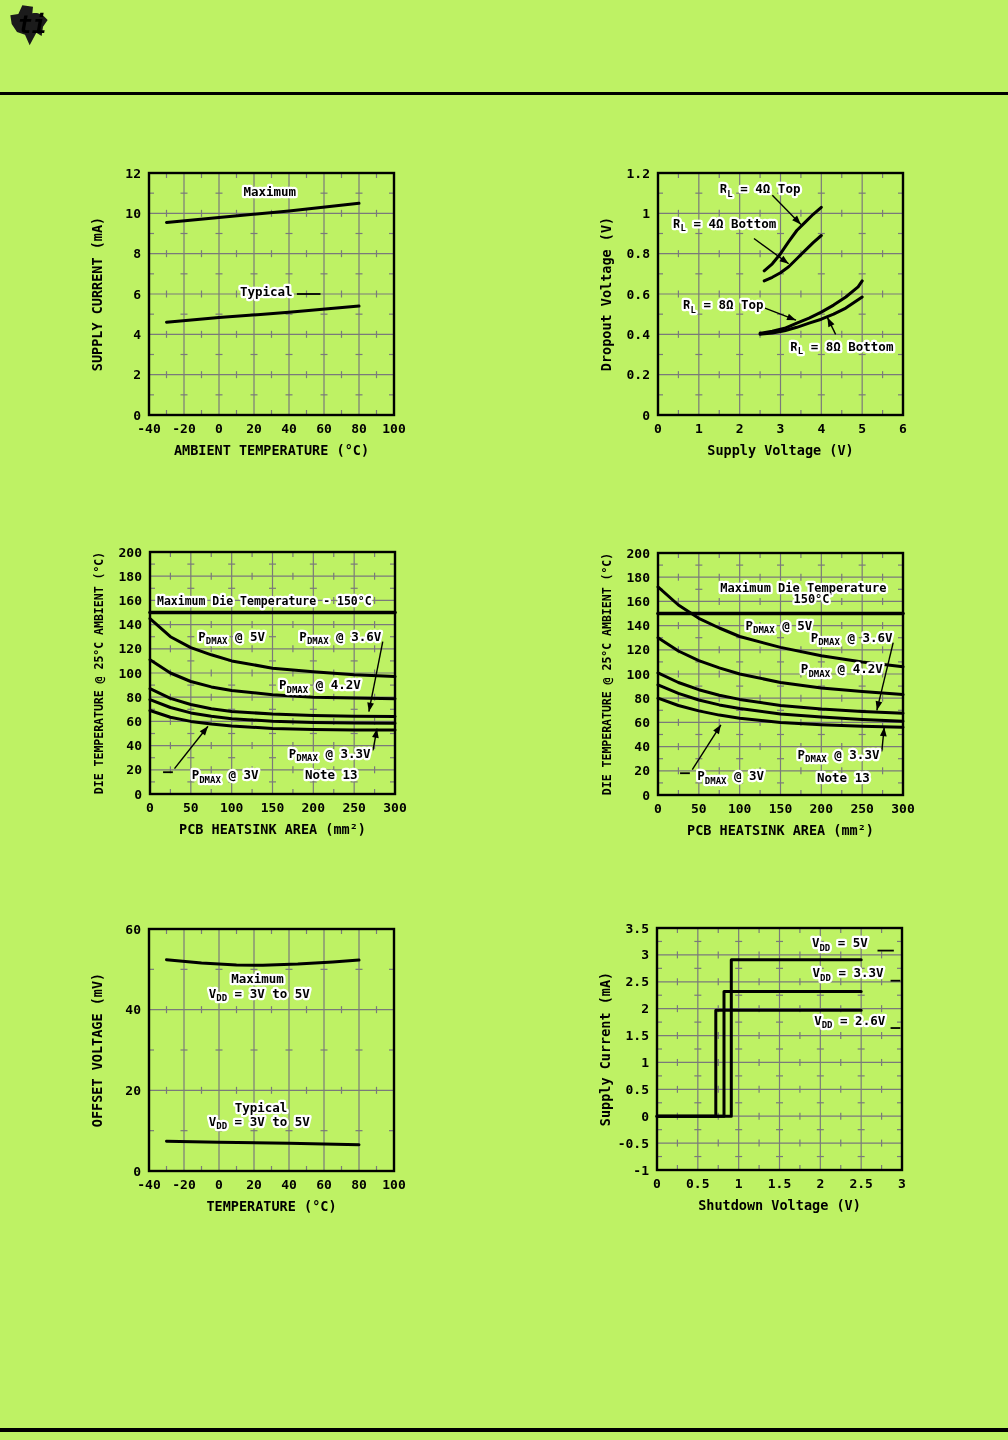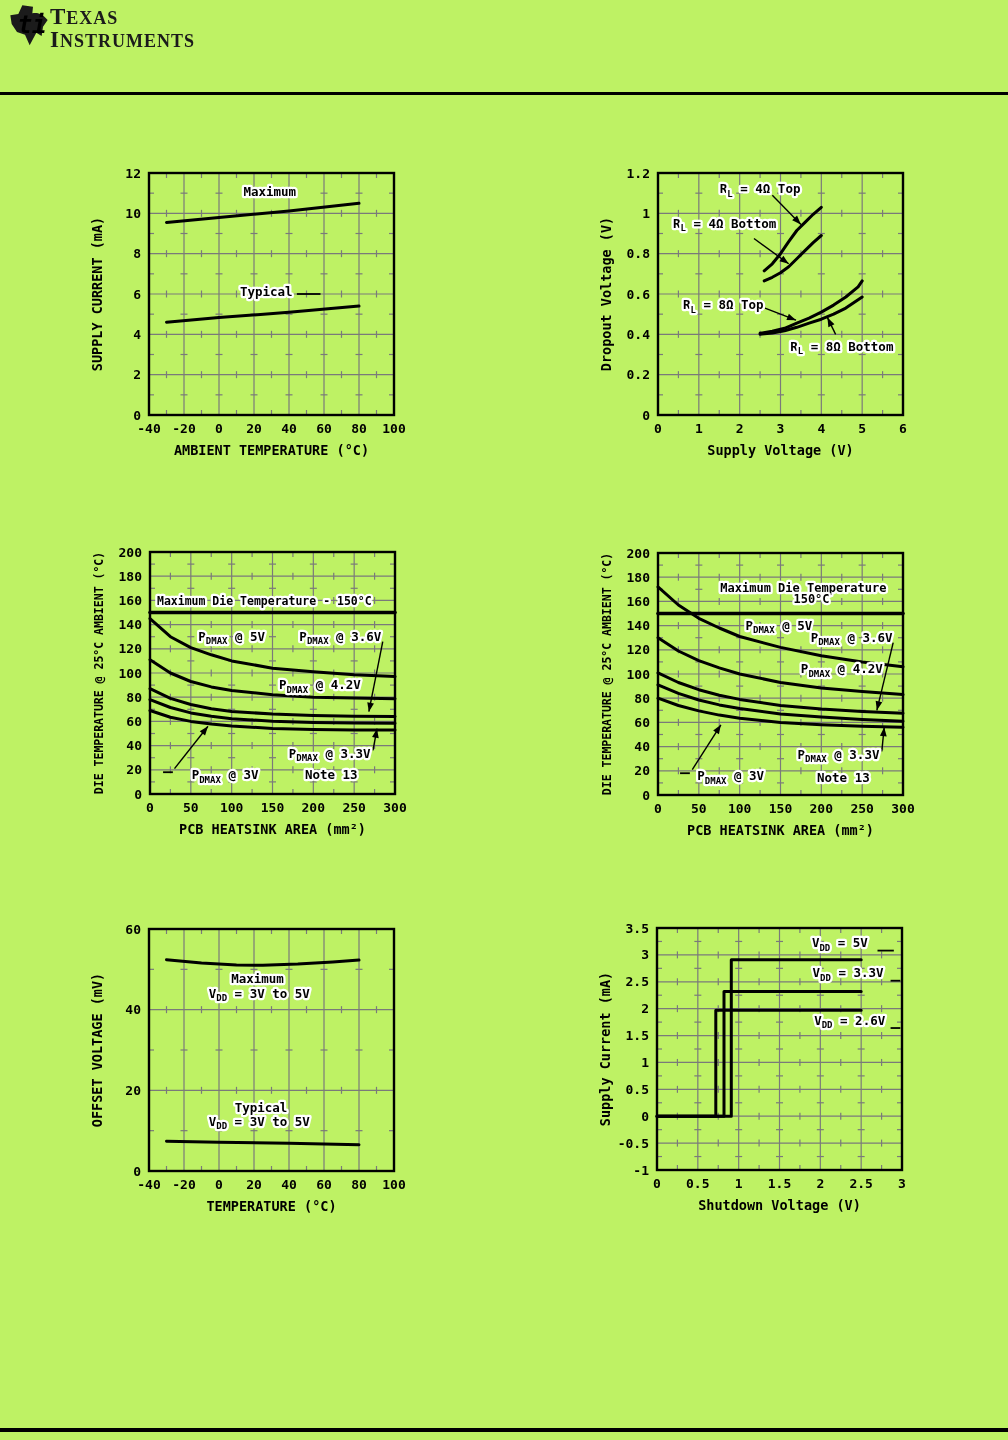--- a/index.html
+++ b/index.html
@@ -20,24 +20,20 @@
 </head>
 <body>
 
 <div class="page">
 
   <svg class="logo" width="40" height="46" viewBox="0 0 60 66" aria-hidden="true">
     <path d="M20 2 L36 4 L35 14 C44 12 51 16 58 24 L51 34 L49 48 L41 43 L31 62 L24 46 L12 42 L4 30 L2 17 L14 15 Z" fill="#1b1b1b"></path>
     <text x="13" y="44" font-size="36" font-weight="700" font-style="italic" font-family="DejaVu Sans, sans-serif" fill="#ffffff">ti</text>
   </svg>
 
-  <div class="brand">
-    <span class="line"><span class="big">T</span><span class="small">EXAS</span></span>
-    <span class="line"><span class="big">I</span><span class="small">NSTRUMENTS</span></span>
-  </div>
 
   <div class="rule top"></div>
 
   <div id="charts">
       <figure class="chart" style="left: 84px; top: 159px;"><svg width="460" height="312" viewBox="0 0 460 312">
           <g>
             <line x1="100" y1="14" x2="100" y2="256" stroke="#7a7a7a" stroke-width="1.2"></line>
             <line x1="135" y1="14" x2="135" y2="256" stroke="#7a7a7a" stroke-width="1.2"></line>
             <line x1="170" y1="14" x2="170" y2="256" stroke="#7a7a7a" stroke-width="1.2"></line>
             <line x1="205" y1="14" x2="205" y2="256" stroke="#7a7a7a" stroke-width="1.2"></line>

